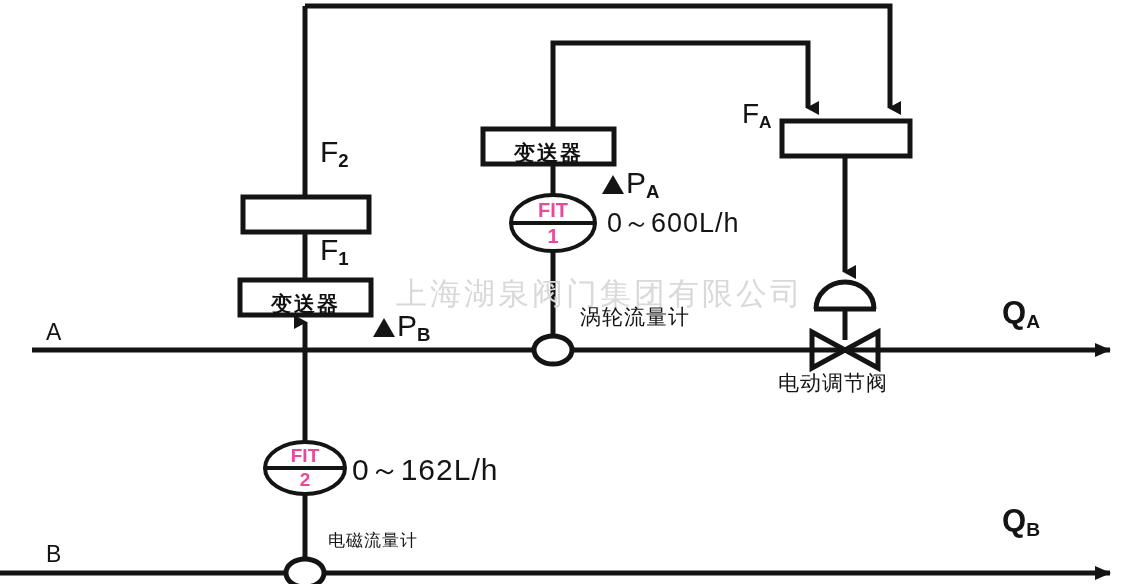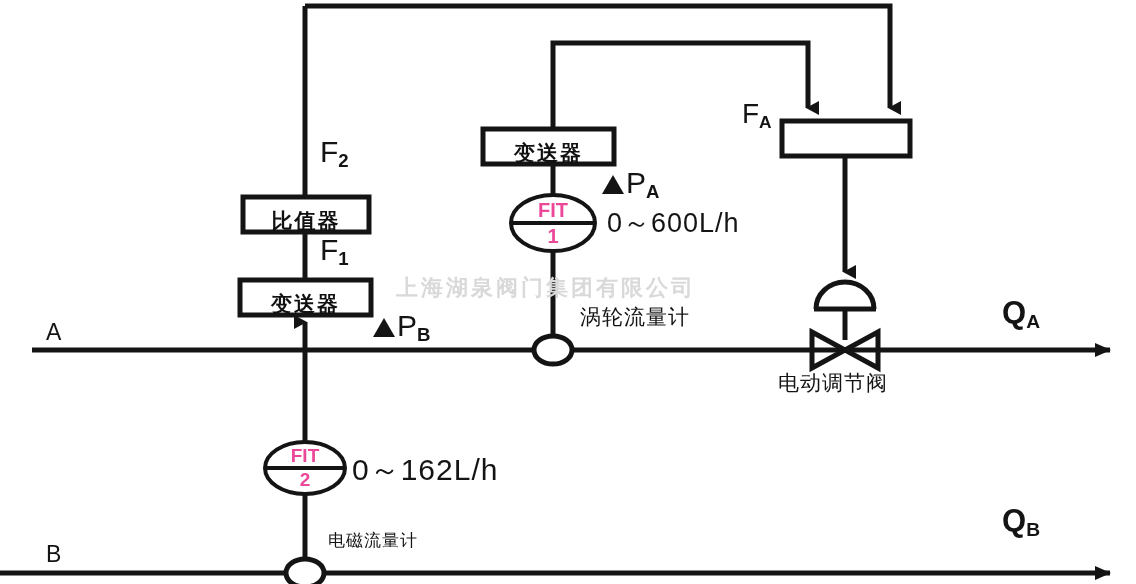--- a/index.html
+++ b/index.html
@@ -60,22 +60,22 @@
   }
   .sub {
     font-size: 0.62em;
     vertical-align: -0.28em;
     letter-spacing: 0;
     font-weight: 700;
   }
   .watermark {
     position: absolute;
     font-family: "DejaVu Sans", "Liberation Sans", sans-serif;
-    font-size: 22px;
-    font-weight: 700;
+    font-size: 31px;
+    font-weight: 400;
     letter-spacing: 3px;
     color: #d9d9d9;
     white-space: nowrap;
     user-select: none;
   }
   .tri {
     display: inline-block;
     width: 0;
     height: 0;
     border-left: 11px solid transparent;
@@ -176,21 +176,20 @@
     <g>
       <rect x="483" y="129" width="131" height="35" fill="#ffffff" stroke="#141414" stroke-width="5"></rect>
     </g>
     <g>
       <rect x="782" y="121" width="128" height="35" fill="#ffffff" stroke="#141414" stroke-width="5"></rect>
     </g>
   </svg>
 
   <div class="watermark" style="left:396px; top:273px;">上海湖泉阀门集团有限公司</div>
 
-  <div class="box-text" style="left:243px; top:197px; width:126px; height:35px;">比值器</div>
   <div class="box-text" style="left:240px; top:280px; width:131px; height:35px;">变送器</div>
   <div class="box-text" style="left:483px; top:129px; width:131px; height:35px;">变送器</div>
 
   <div class="bubble-text" style="left:513px; top:198px; width:80px; height:24px; font-size:20px;">FIT</div>
   <div class="bubble-text" style="left:513px; top:224px; width:80px; height:24px; font-size:20px;">1</div>
 
   <div class="bubble-text" style="left:267px; top:445px; width:76px; height:22px; font-size:19px;">FIT</div>
   <div class="bubble-text" style="left:267px; top:469px; width:76px; height:22px; font-size:19px;">2</div>
 
   <div class="lbl lbl-lat" style="left:607px; top:210px; font-size:27px; letter-spacing:1px;">0～600L/h</div>

